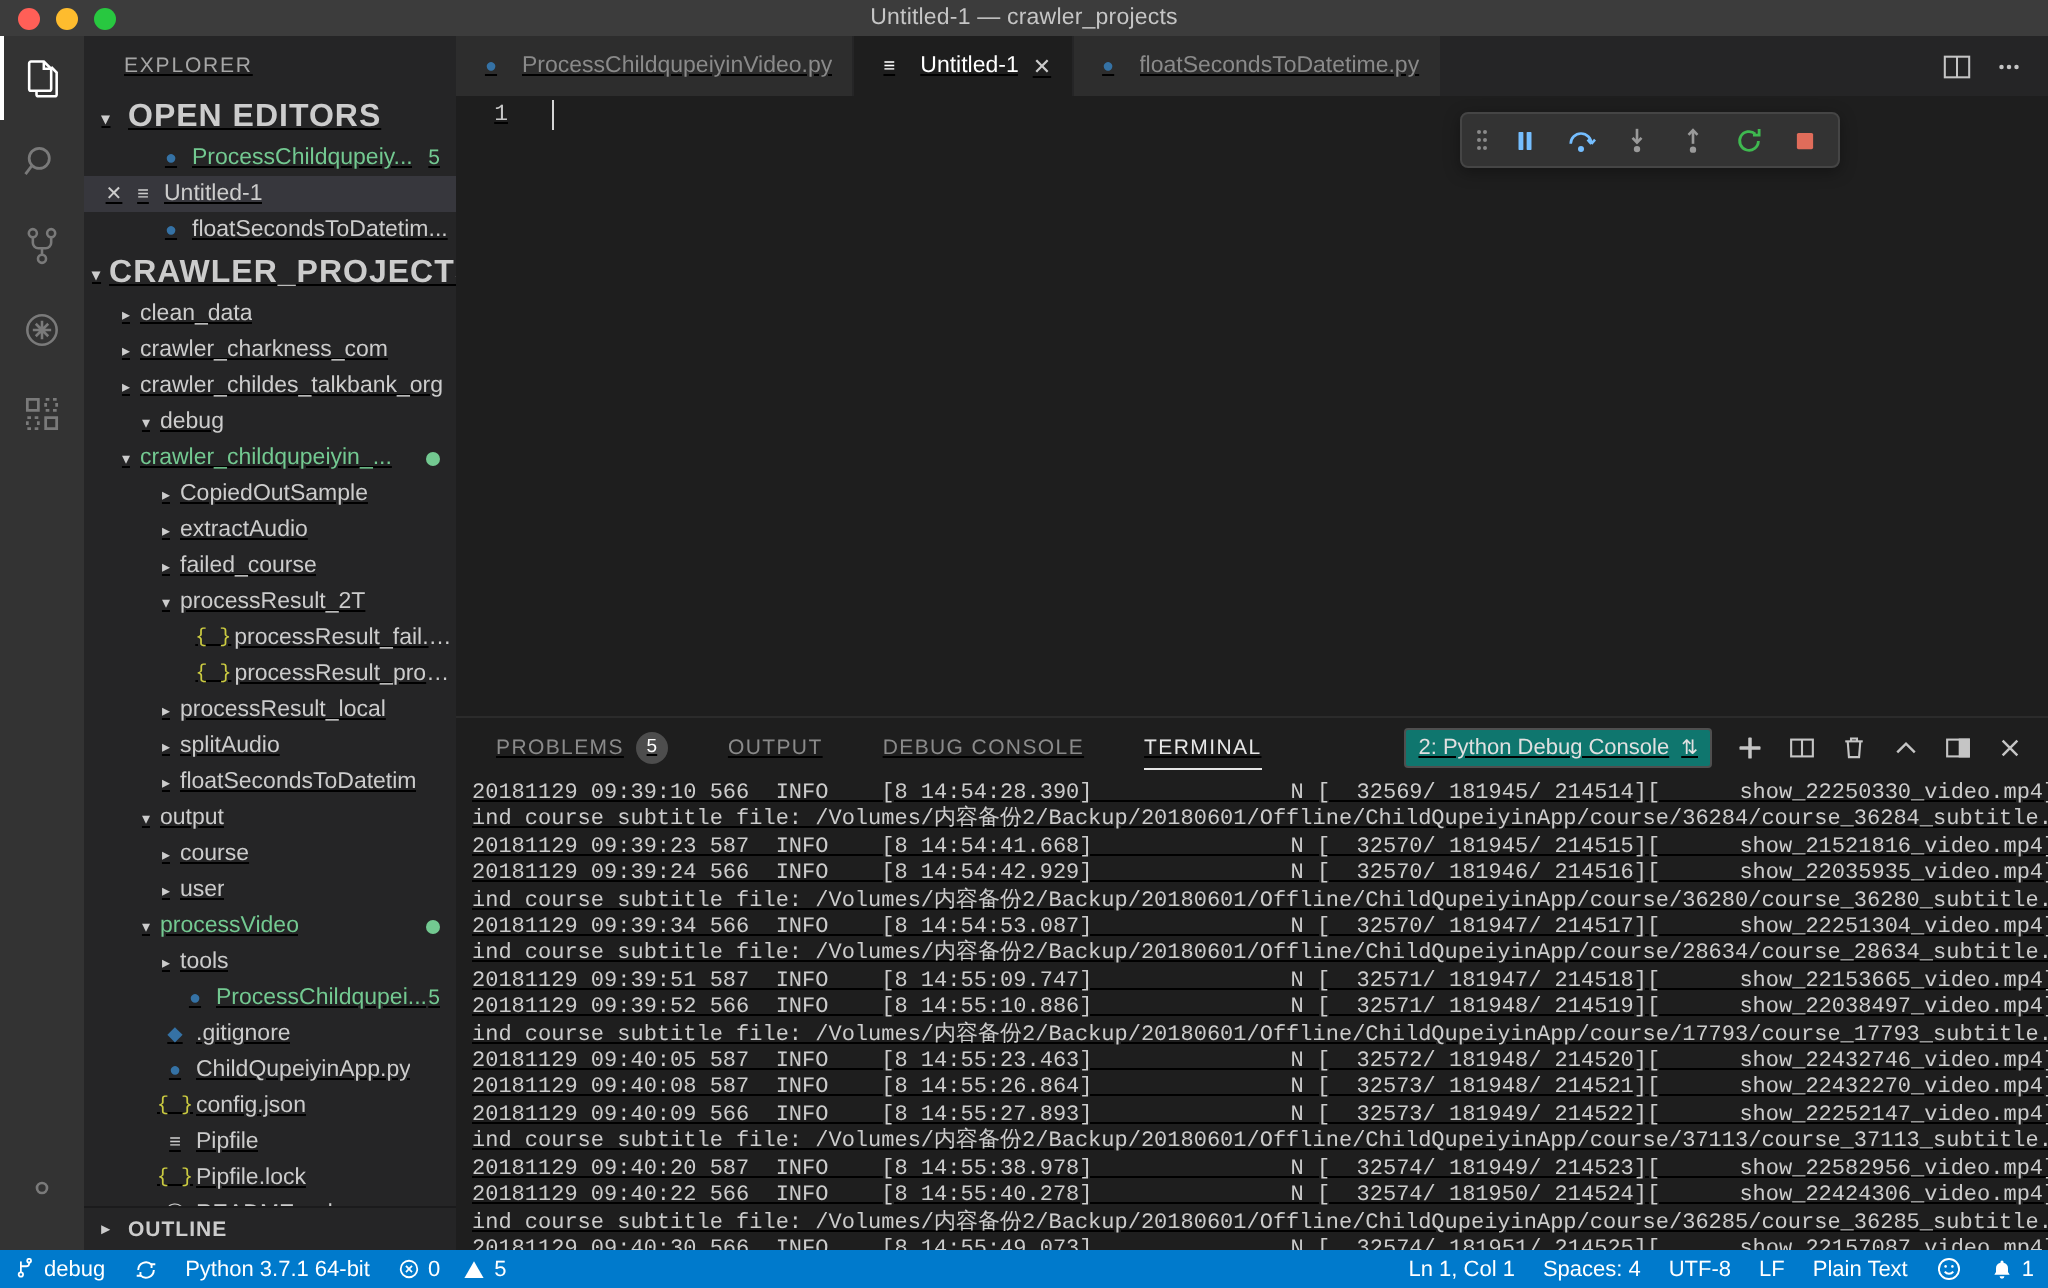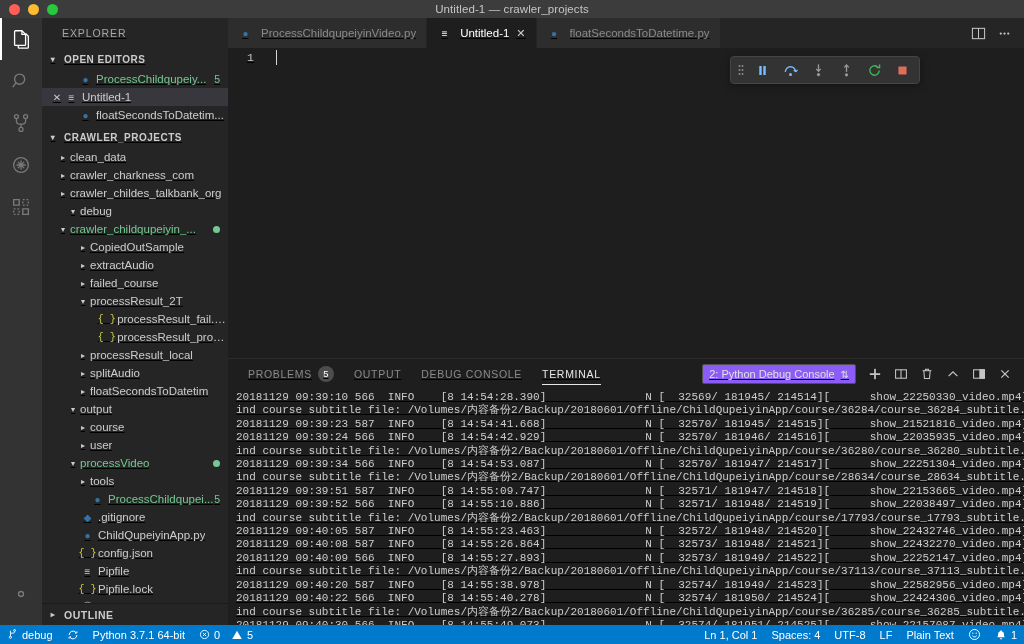--- a/index.html
+++ b/index.html
@@ -50,21 +50,21 @@
     width: 186px; background: #252526; flex: 0 0 186px;
     display: flex; flex-direction: column; min-height: 0; position: relative;
   }
   .sidebar-title {
     height: 30px; line-height: 30px; padding-left: 20px;
     font-size: 10.5px; letter-spacing: .9px; color: #a6a6a6; text-transform: uppercase;
     flex: 0 0 30px;
   }
   .section-header {
     height: 22px; display: flex; align-items: center; gap: 4px;
-    font-size: 10px; font-weight: bold; letter-spacing: .5px; color: #cccccc;
+    font-size: 16px; font-weight: bold; letter-spacing: .5px; color: #cccccc;
     padding-left: 4px; text-transform: uppercase; flex: 0 0 22px;
   }
   .tw { width: 14px; display: inline-flex; align-items: center; justify-content: center;
         font-size: 8px; color: #cccccc; }
   .tw.collapsed::before { content: "\25B8"; }
   .tw.expanded::before  { content: "\25BE"; }
   .tw.blank::before     { content: ""; }
 
   .tree-list { flex: 0 0 auto; }
   .row {
@@ -119,39 +119,39 @@
     height: 28px; background: #333333; border: 1px solid #454545; border-radius: 4px;
     display: flex; align-items: center; gap: 2px; padding: 0 4px;
     box-shadow: 0 2px 8px rgba(0,0,0,.35); z-index: 20;
   }
   .dbg-btn { width: 26px; height: 24px; display: flex; align-items: center; justify-content: center; }
   .dbg-grip { width: 12px; display:flex; align-items:center; justify-content:center; color:#8a8a8a; letter-spacing:-1px; font-size:9px;}
 
   
   .panel { flex: 0 0 267px; display: flex; flex-direction: column; background: #1e1e1e; border-top: 1px solid #2b2b2b; min-height:0;}
   .panel-header { height: 30px; display: flex; align-items: center; flex: 0 0 30px; padding-left: 10px; }
-  .panel-tabs { display: flex; align-items: center; gap: 0; }
+  .panel-tabs { display: flex; align-items: center; gap: 10px; }
   .panel-tab {
     font-size: 10.5px; letter-spacing: .7px; text-transform: uppercase;
     color: #8a8a8a; padding: 0 10px; height: 30px; line-height: 30px; position: relative;
     display: flex; align-items: center; gap: 6px;
   }
   .panel-tab.active { color: #e7e7e7; }
   .panel-tab.active::after {
     content: ""; position: absolute; left: 10px; right: 10px; bottom: 4px; height: 1px; background: #e7e7e7;
   }
   .badge {
     display: inline-flex; align-items: center; justify-content: center;
     min-width: 16px; height: 16px; padding: 0 4px; border-radius: 8px;
     background: #4d4d4d; color: #ffffff; font-size: 9.5px; letter-spacing: 0;
   }
   .panel-actions { margin-left: auto; display: flex; align-items: center; gap: 4px; padding-right: 8px; color: #c5c5c5; }
   .term-select {
     display: flex; align-items: center; gap: 6px; height: 20px; padding: 0 6px;
-    background: #8b5cf6; border: 1px solid #4f4f4f; border-radius: 2px;
+    background: #0f766e; border: 1px solid #4f4f4f; border-radius: 2px;
     font-size: 11px; color: #e0e0e0; margin-right: 4px;
   }
   .pa-btn { width: 22px; height: 22px; display: flex; align-items: center; justify-content: center; }
 
   .terminal {
     flex: 1 1 auto; overflow: hidden; padding: 2px 0 0 8px;
     font-family: "Liberation Mono", monospace; font-size: 11px; line-height: 13.4px;
     color: #cccccc; white-space: pre;
   }
   .terminal .tline { white-space: pre; }

